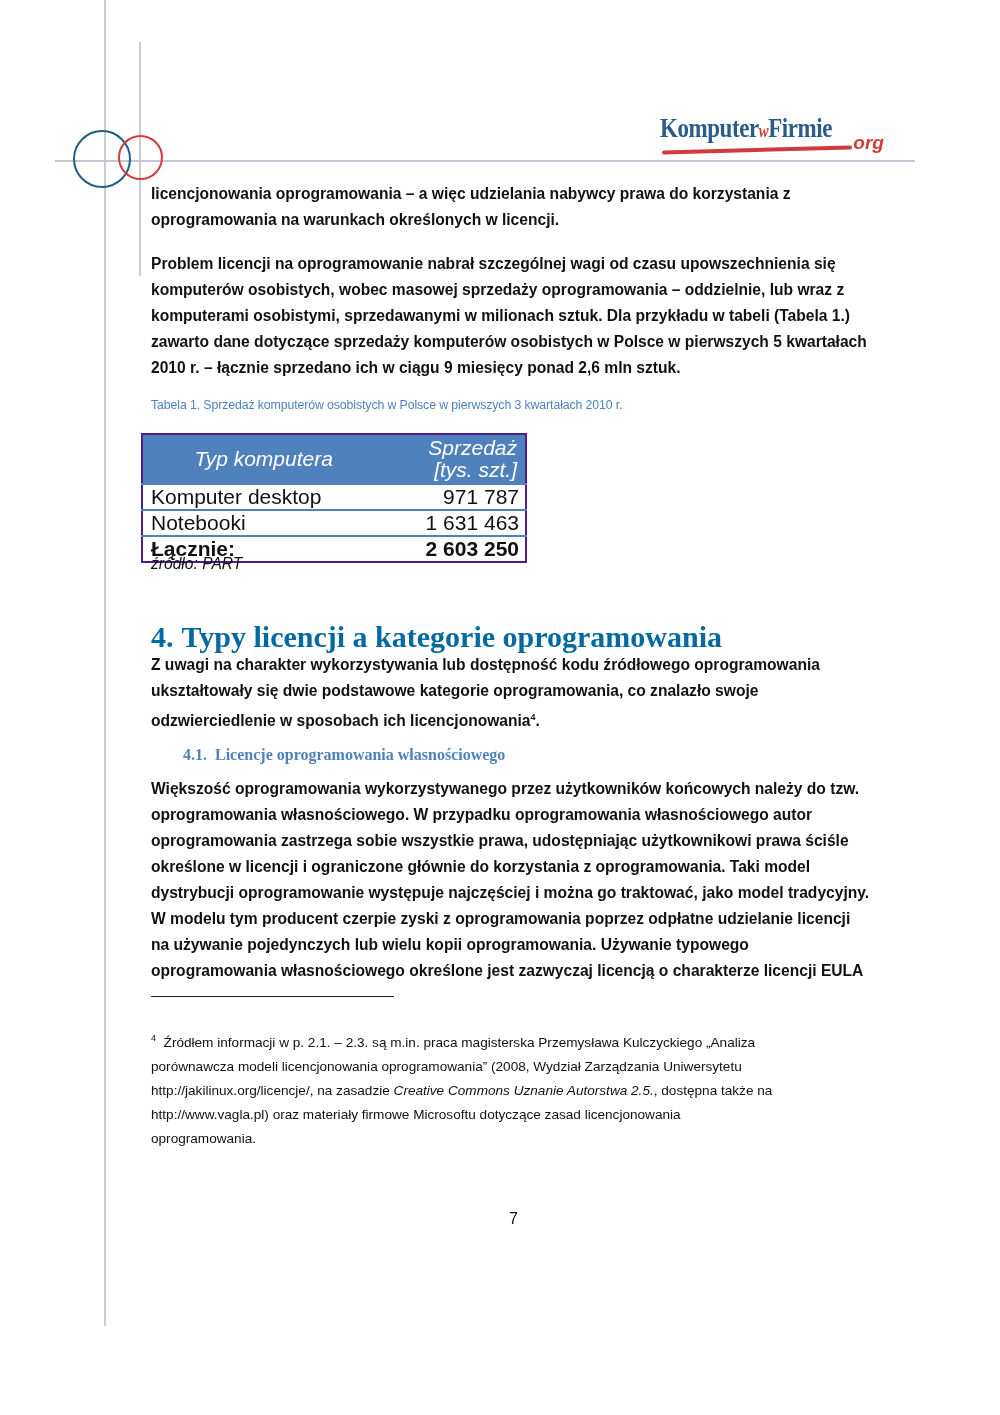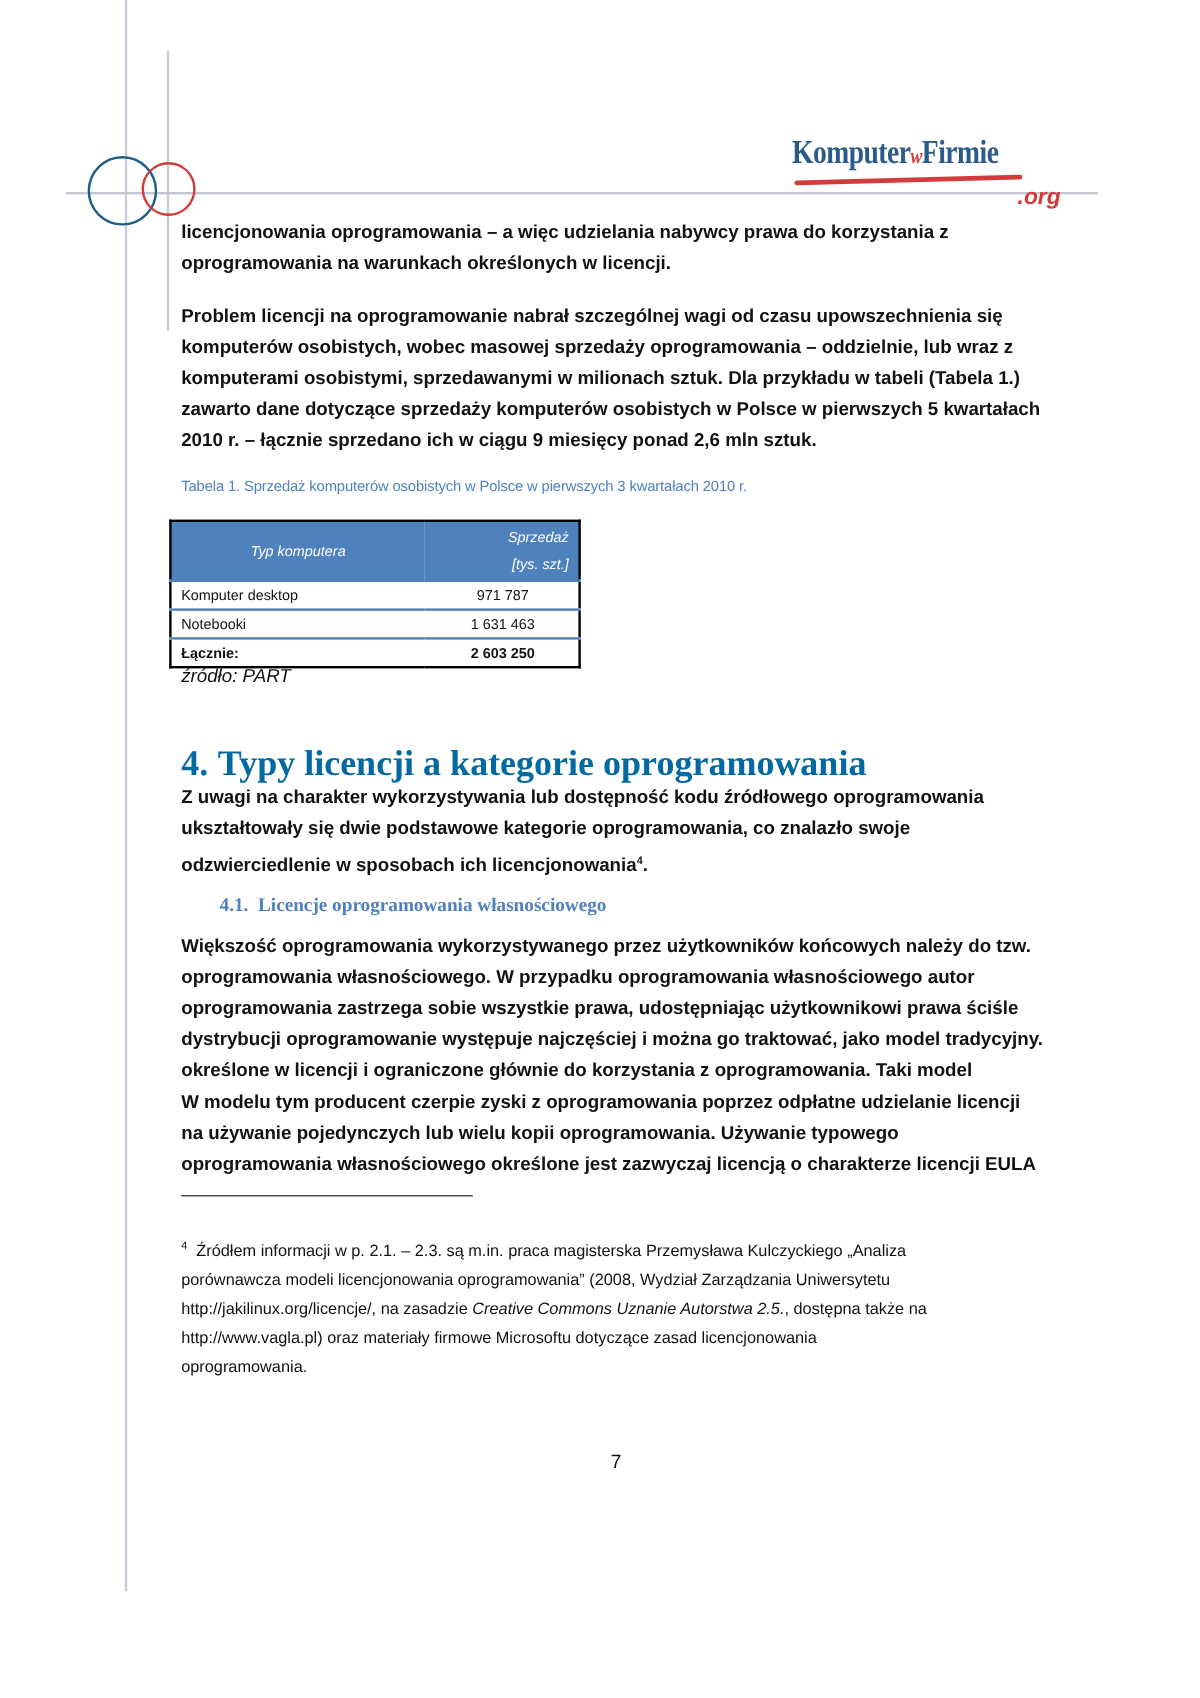--- a/index.html
+++ b/index.html
@@ -7,34 +7,34 @@
          font-family: "Liberation Sans", "DejaVu Sans", sans-serif; color: #111; }
   .vline1 { position: absolute; left: 104px; top: 0; width: 2px; height: 1326px; background: #c9cbd6; }
   .vline2 { position: absolute; left: 139px; top: 42px; width: 2px; height: 234px; background: #c9cbd6; }
   .hline { position: absolute; left: 55px; top: 160px; width: 860px; height: 2px; background: #c3c6d3; }
   .circle-blue { position: absolute; left: 73px; top: 130px; width: 58px; height: 58px; border: 2px solid #1f5f86; border-radius: 50%; box-sizing: border-box; background: transparent; }
   .circle-red { position: absolute; left: 118px; top: 135px; width: 45px; height: 45px; border: 2px solid #d23b3b; border-radius: 50%; box-sizing: border-box; background: rgba(255,255,255,0.0); }
 
   .logo { position: absolute; left: 660px; top: 112px; width: 240px; height: 50px; }
   .logo-main { position: absolute; left: 0; top: 0; font-family: "Liberation Serif", "DejaVu Serif", serif; font-weight: bold; font-size: 28px; color: #2b5b8a; letter-spacing: -0.5px; transform: scaleX(0.82); transform-origin: left top; white-space: nowrap; }
   .logo-main .w { color: #d23b3b; font-style: italic; font-size: 18px; }
-  .logo-org { position: absolute; left: 188px; top: 20px; font-family: "Liberation Sans", sans-serif; font-style: italic; font-weight: bold; font-size: 19px; color: #d23b3b; margin-top: 22px; }
+  .logo-org { position: absolute; left: 188px; top: 20px; font-family: "Liberation Sans", sans-serif; font-style: italic; font-weight: bold; font-size: 19px; color: #d23b3b; }
   .logo-swoosh { position: absolute; left: 2px; top: 36px; width: 190px; height: 4px; background: #d23b3b; border-radius: 2px; transform: rotate(-1.5deg); }
 
   .text { position: absolute; left: 151px; font-size: 15.6px; line-height: 26px; color: #111; white-space: nowrap; font-weight: bold; }
   .p1 { top: 181px; }
   .p2 { top: 251px; }
   .caption { position: absolute; left: 151px; top: 398px; font-size: 12.3px; color: #4f81bd; white-space: nowrap; letter-spacing: -0.1px; }
 
-  .tbl { position: absolute; left: 141px; top: 433px; width: 343px; border-collapse: collapse; border: 2px solid #000000; font-size: 12px; }
+  .tbl { position: absolute; left: 141px; top: 433px; width: 386px; border-collapse: collapse; border: 2px solid #4c1d95; font-size: 21px; }
   .tbl th { background: #4f81bd; color: #ffffff; font-weight: normal; font-style: italic; height: 48px; padding: 0 8px; }
   .tbl th.c1 { text-align: center; }
   .tbl th.c2 { text-align: right; line-height: 22px; }
   .tbl td { height: 22px; padding: 0 6px 0 8px; border-top: 2px solid #4f81bd; }
-  .tbl td.num { text-align: center; }
+  .tbl td.num { text-align: right; }
   .tbl tr.total td { font-weight: bold; }
   .source { position: absolute; left: 151px; top: 555px; font-size: 15.6px; font-style: italic; color: #111; }
 
   .h1 { position: absolute; left: 151px; top: 620px; font-family: "Liberation Serif", "DejaVu Serif", serif; font-weight: bold; font-size: 30px; color: #0369a1; white-space: nowrap; }
   .h1 .num { margin-right: 8px; }
   .p3 { top: 652px; }
   .h2 { position: absolute; left: 183px; top: 746px; font-family: "Liberation Serif", "DejaVu Serif", serif; font-weight: bold; font-size: 16px; color: #4f81bd; white-space: nowrap; }
   .h2 .num { margin-right: 8px; }
   .p4 { top: 776px; }
   sup { font-size: 9px; vertical-align: 6px; }
@@ -109,22 +109,22 @@
   <div>ukształtowały się dwie podstawowe kategorie oprogramowania, co znalazło swoje</div>
   <div><span>odzwierciedlenie w sposobach ich licencjonowania</span><sup>4</sup><span>.</span></div>
 </div>
 
 <div class="h2"><span class="num">4.1.</span><span>Licencje oprogramowania własnościowego</span></div>
 
 <div class="text p4">
   <div>Większość oprogramowania wykorzystywanego przez użytkowników końcowych należy do tzw.</div>
   <div>oprogramowania własnościowego. W przypadku oprogramowania własnościowego autor</div>
   <div>oprogramowania zastrzega sobie wszystkie prawa, udostępniając użytkownikowi prawa ściśle</div>
+  <div>określone w licencji i ograniczone głównie do korzystania z oprogramowania. Taki model</div>
   <div>dystrybucji oprogramowanie występuje najczęściej i można go traktować, jako model tradycyjny.</div>
-  <div>określone w licencji i ograniczone głównie do korzystania z oprogramowania. Taki model</div>
   <div>W modelu tym producent czerpie zyski z oprogramowania poprzez odpłatne udzielanie licencji</div>
   <div>na używanie pojedynczych lub wielu kopii oprogramowania. Używanie typowego</div>
   <div>oprogramowania własnościowego określone jest zazwyczaj licencją o charakterze licencji EULA</div>
 </div>
 
 <div class="fn-rule"></div>
 
 <div class="footnote">
   <div><sup>4</sup>&nbsp;&nbsp;<span>Źródłem informacji w p. 2.1. – 2.3. są m.in. praca magisterska Przemysława Kulczyckiego „Analiza</span></div>
   <div>porównawcza modeli licencjonowania oprogramowania” (2008, Wydział Zarządzania Uniwersytetu</div>

